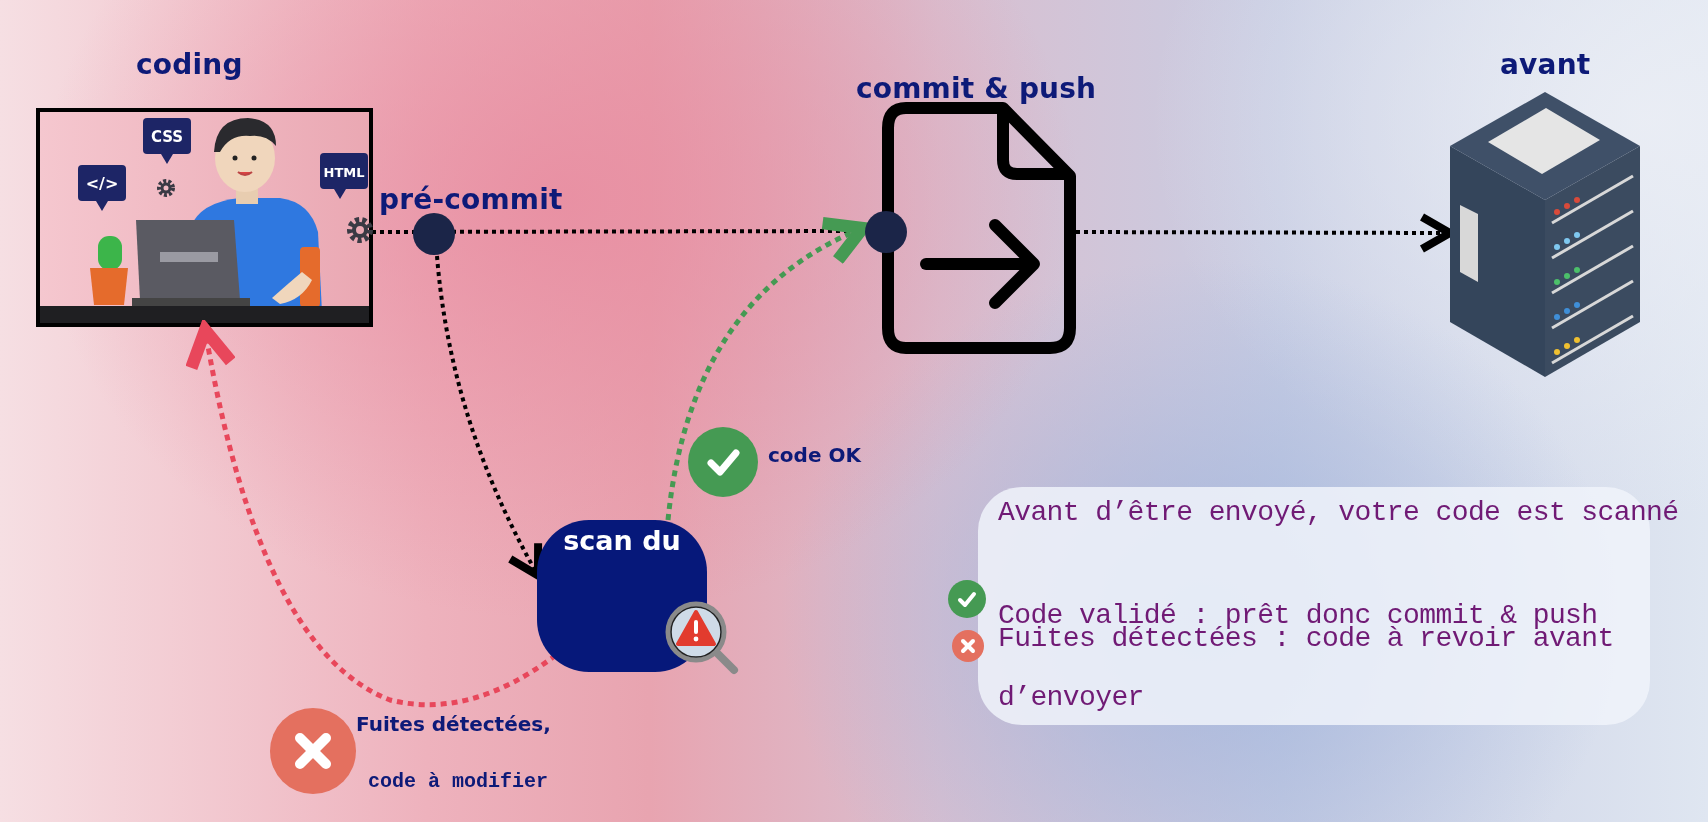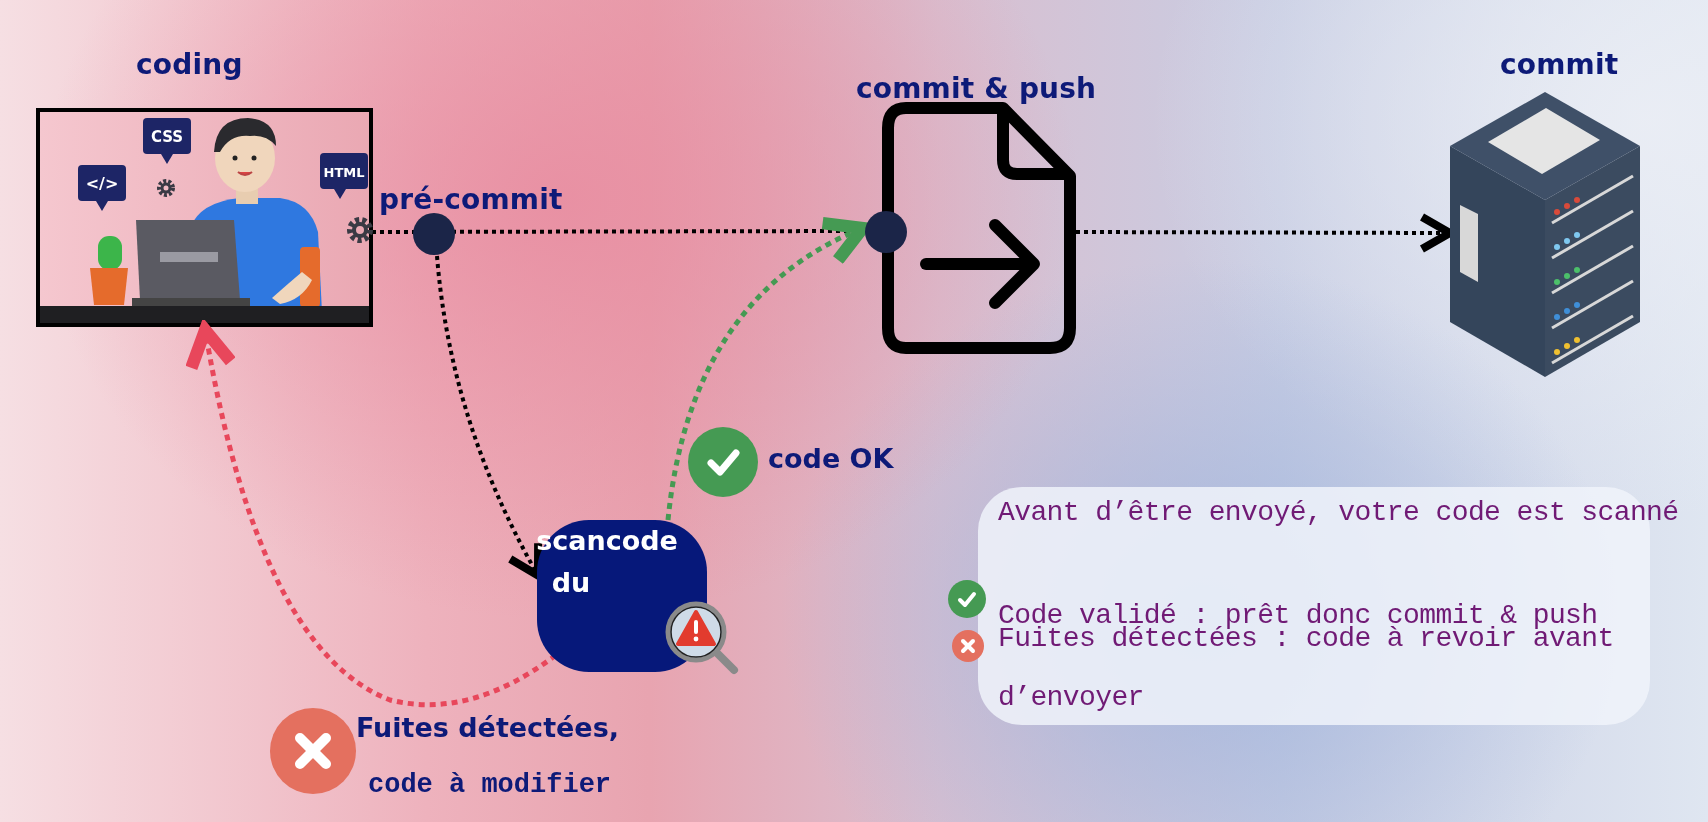--- a/index.html
+++ b/index.html
@@ -30,28 +30,28 @@
     display: flex; justify-content: center; line-height: 42px;
   }
   .badge {
     position: absolute; border-radius: 50%; display: flex; align-items: center; justify-content: center;
   }
   .info-card {
     position: absolute; left: 978px; top: 487px; width: 672px; height: 238px;
     background: rgba(240,243,250,0.85); border-radius: 44px;
   }
   .info-text { position: absolute; color: #701a75; font-size: 28px; font-family: Liberation Mono, monospace; font-weight: normal; letter-spacing: -0.6px; white-space: nowrap; }
-  .label-dark { position: absolute; color: #0d1a78; font-weight: bold; font-size: 27px; white-space: nowrap; }
+  .label-dark { position: absolute; color: #0d1a78; font-weight: bold; font-size: 20px; white-space: nowrap; }
 </style>
 </head>
 <body>
 
 <div class="stage-label" style="left:136px; top:48px;">coding</div>
 <div class="stage-label" style="left:856px; top:48px;margin-top:24px;">commit &amp; push</div>
-<div class="stage-label" style="left:1500px; top:48px;">commit</div>
+<div class="stage-label" style="left:1500px; top:48px;">avant</div>
 <div class="stage-label" style="left:379px; top:174px;margin-top:9px;">pré-commit</div>
 
 <div class="coding-frame">
   <svg width="329" height="211" viewBox="0 0 329 211">
 
     <g>
       <rect x="38" y="53" width="48" height="36" rx="4" fill="#1d2566"></rect>
       <polygon points="56,89 68,89 62,99" fill="#1d2566"></polygon>
       <text x="62" y="77" fill="#fff" font-size="16" font-weight="bold" text-anchor="middle" font-family="DejaVu Sans, sans-serif">&lt;/&gt;</text>
     </g>
@@ -172,21 +172,20 @@
     <g fill="#f0c030">
         <circle cx="1557" cy="352" r="3"></circle>
         <circle cx="1567" cy="346" r="3"></circle>
         <circle cx="1577" cy="340" r="3"></circle>
       </g>
   </g>
 </svg>
 
 <div class="scan-box">
   <span>scan du</span>
-  <span style="margin-right:30px;">code</span>
 </div>
 <svg class="abs" style="left:664px; top:600px;" width="76" height="76">
   <line x1="48" y1="48" x2="70" y2="70" stroke="#8a8a8a" stroke-width="8" stroke-linecap="round"></line>
   <circle cx="32" cy="32" r="28" fill="#cfdbe8" stroke="#8a8a8a" stroke-width="5"></circle>
   <circle cx="32" cy="32" r="25" fill="none" stroke="#222" stroke-width="1.5"></circle>
   <polygon points="32,12 50,44 14,44" fill="#e23b2e" stroke="#e23b2e" stroke-width="4" stroke-linejoin="round"></polygon>
   <rect x="30" y="20" width="4" height="14" rx="2" fill="#fff"></rect>
   <circle cx="32" cy="39" r="2.4" fill="#fff"></circle>
 </svg>
 

